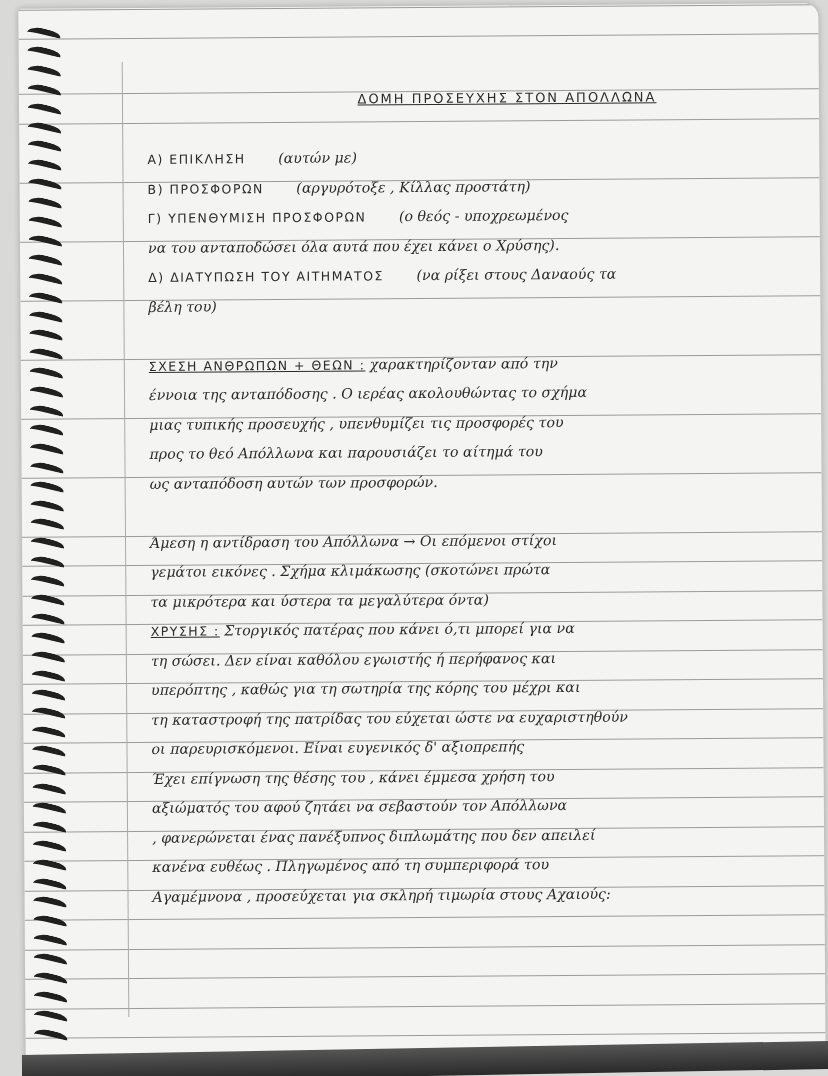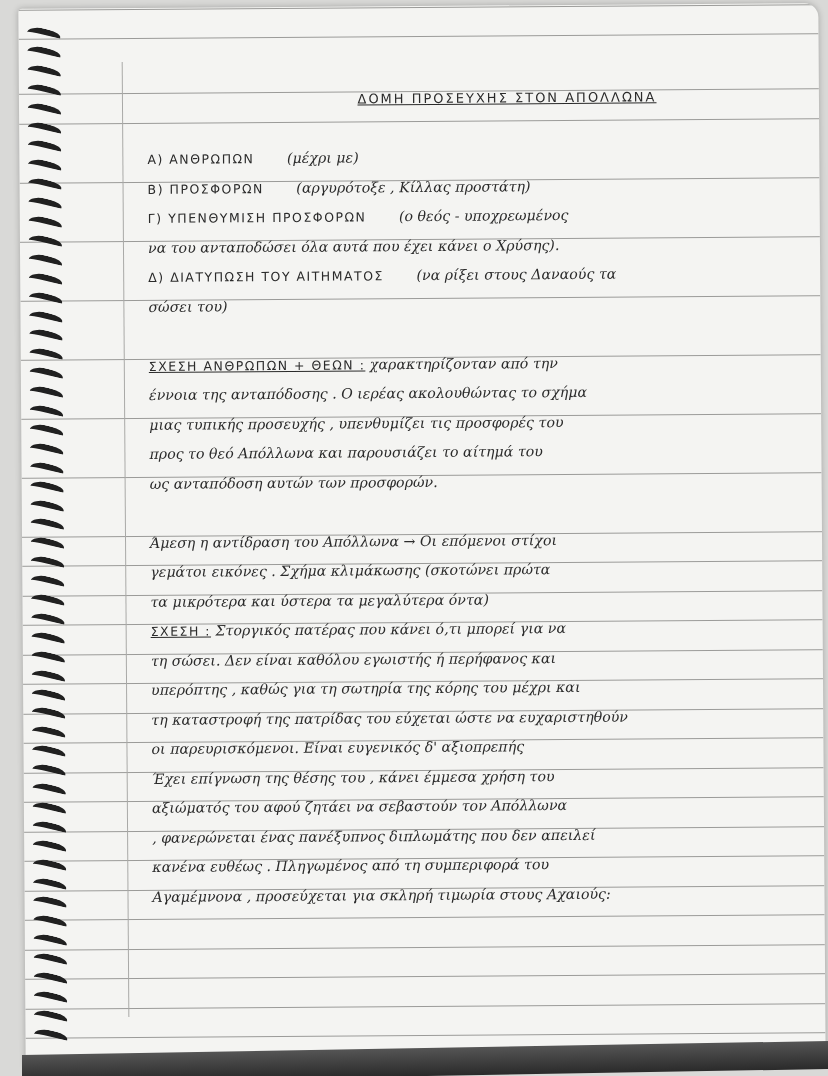--- a/index.html
+++ b/index.html
@@ -119,40 +119,40 @@
       <div class="coil" style="top: 963.9px;"></div>
       <div class="coil" style="top: 982.8px;"></div>
       <div class="coil" style="top: 1001.7px;"></div>
     </div>
 
   <div class="content">
     <div class="title">ΔΟΜΗ ΠΡΟΣΕΥΧΗΣ ΣΤΟΝ ΑΠΟΛΛΩΝΑ</div>
 
     <div>
       <div class="line">
-        <span class="caps">Α) ΑΝΘΡΩΠΩΝ</span><span class="word-gap"></span>
-        <span>(μέχρι με)</span>
+        <span class="caps">Α) ΕΠΙΚΛΗΣΗ</span><span class="word-gap"></span>
+        <span>(αυτών με)</span>
       </div>
       <div class="line">
         <span class="caps">Β) ΠΡΟΣΦΟΡΩΝ</span><span class="word-gap"></span>
         <span>(αργυρότοξε , Κίλλας προστάτη)</span>
       </div>
       <div class="line">
         <span class="caps">Γ) ΥΠΕΝΘΥΜΙΣΗ ΠΡΟΣΦΟΡΩΝ</span><span class="word-gap"></span>
         <span>(ο θεός - υποχρεωμένος</span>
       </div>
       <div class="line">
         <span>να του ανταποδώσει όλα αυτά που έχει κάνει ο Χρύσης).</span>
       </div>
       <div class="line">
         <span class="caps">Δ) ΔΙΑΤΥΠΩΣΗ ΤΟΥ ΑΙΤΗΜΑΤΟΣ</span><span class="word-gap"></span>
         <span>(να ρίξει στους Δαναούς τα</span>
       </div>
       <div class="line">
-        <span>σώσει του)</span>
+        <span>βέλη του)</span>
       </div>
     </div>
 
     <div class="gap"></div>
 
     <div>
       <div class="line">
         <span class="caps u">ΣΧΕΣΗ ΑΝΘΡΩΠΩΝ + ΘΕΩΝ :</span>
         <span>χαρακτηρίζονταν από την</span>
       </div>
@@ -165,21 +165,21 @@
     <div class="gap"></div>
 
     <div>
       <div class="line">Άμεση η αντίδραση του Απόλλωνα → Οι επόμενοι στίχοι</div>
       <div class="line">γεμάτοι εικόνες . Σχήμα κλιμάκωσης (σκοτώνει πρώτα</div>
       <div class="line">τα μικρότερα και ύστερα τα μεγαλύτερα όντα)</div>
     </div>
 
     <div>
       <div class="line">
-        <span class="caps u">ΣΧΕΣΗ :</span>
+        <span class="caps u">ΧΡΥΣΗΣ :</span>
         <span>Στοργικός πατέρας που κάνει ό,τι μπορεί για να</span>
       </div>
       <div class="line">τη σώσει. Δεν είναι καθόλου εγωιστής ή περήφανος και</div>
       <div class="line">υπερόπτης , καθώς για τη σωτηρία της κόρης του μέχρι και</div>
       <div class="line">τη καταστροφή της πατρίδας του εύχεται ώστε να ευχαριστηθούν</div>
       <div class="line">οι παρευρισκόμενοι. Είναι ευγενικός δ' αξιοπρεπής</div>
       <div class="line">Έχει επίγνωση της θέσης του , κάνει έμμεσα χρήση του</div>
       <div class="line">αξιώματός του αφού ζητάει να σεβαστούν τον Απόλλωνα</div>
       <div class="line">, φανερώνεται ένας πανέξυπνος διπλωμάτης που δεν απειλεί</div>
       <div class="line">κανένα ευθέως . Πληγωμένος από τη συμπεριφορά του</div>

